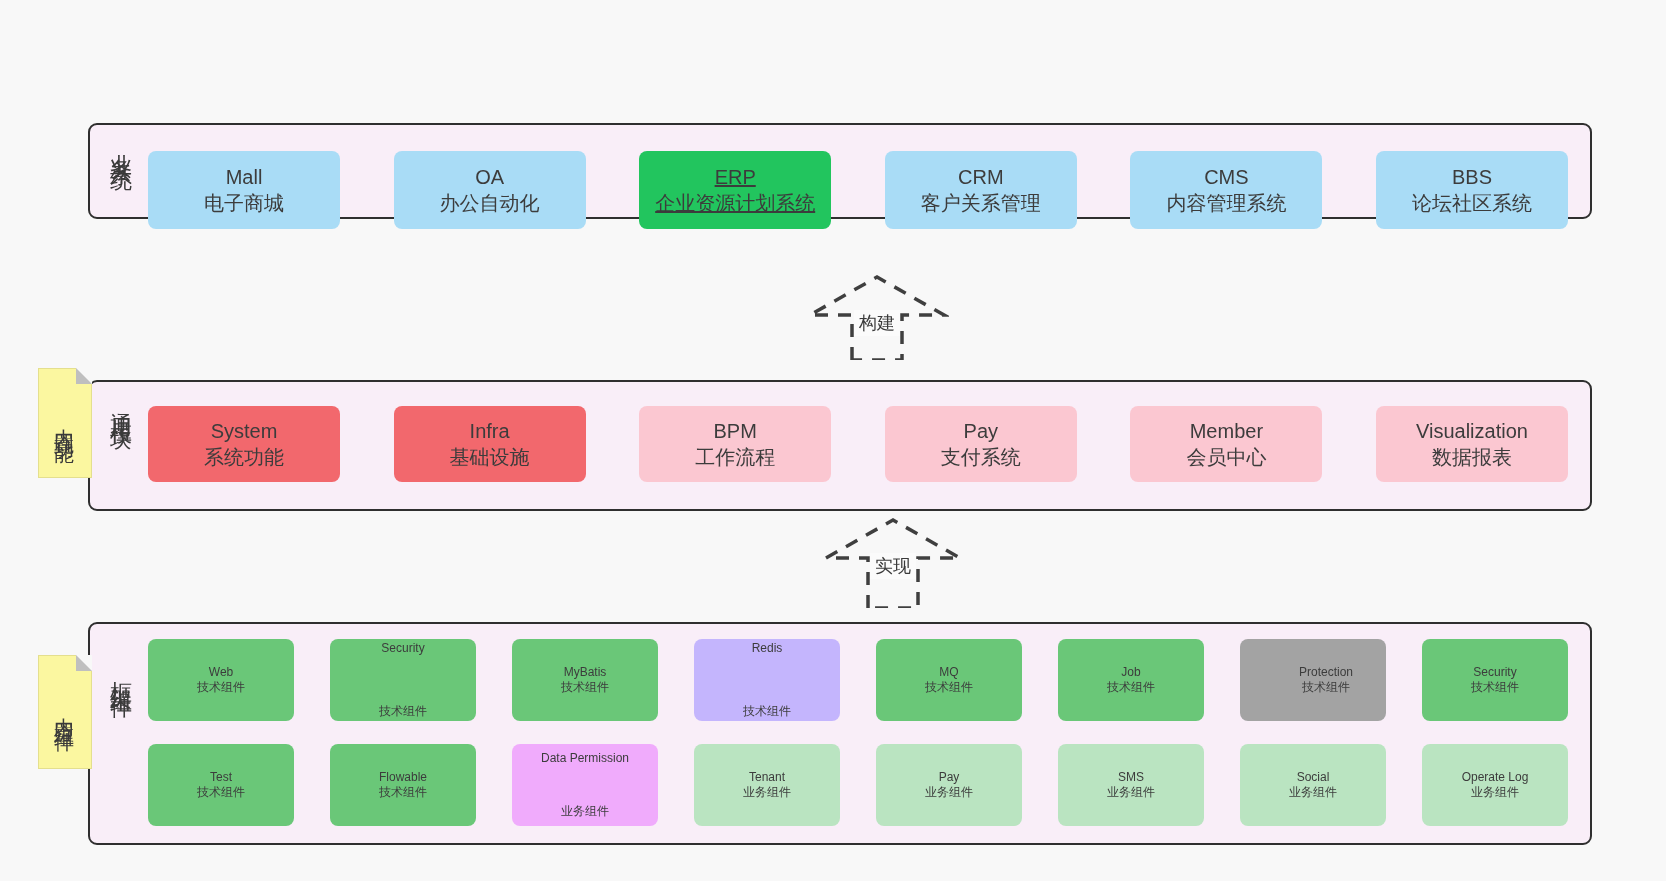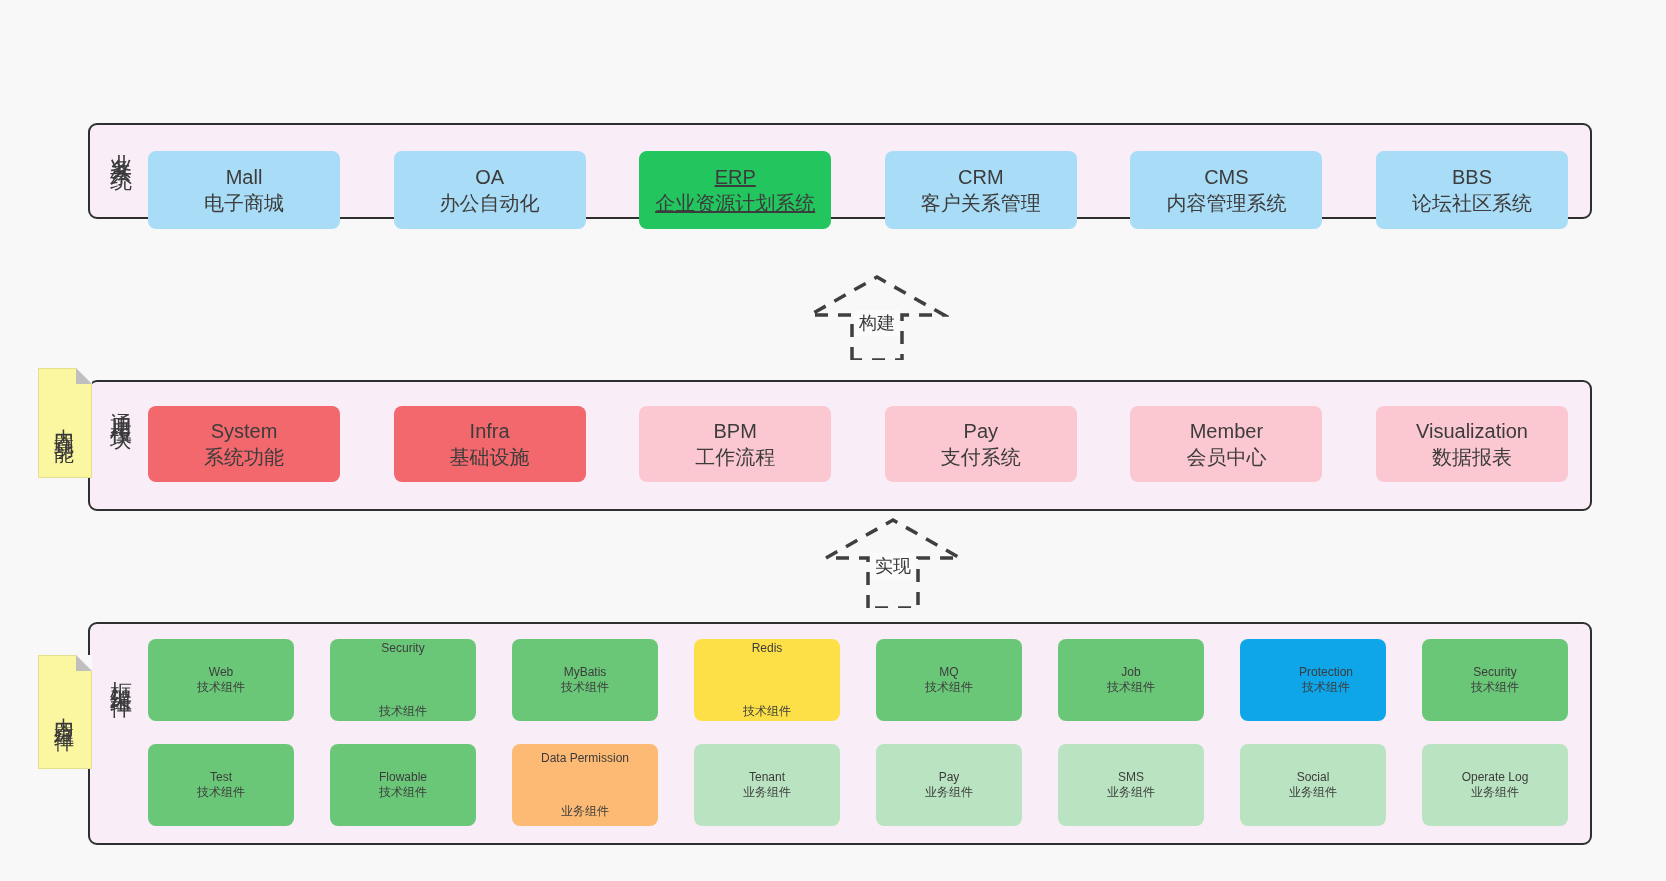--- a/index.html
+++ b/index.html
@@ -182,51 +182,51 @@
             <div class="box-sub">技术组件</div>
           </div>
           <div class="box" style="background: rgb(106, 199, 120); gap: 48px;">
             <div class="box-title">Security</div>
             <div class="box-sub">技术组件</div>
           </div>
           <div class="box" style="background: rgb(106, 199, 120);">
             <div class="box-title">MyBatis</div>
             <div class="box-sub">技术组件</div>
           </div>
-          <div class="box" style="background: #fde047; gap: 48px;">
+          <div class="box" style="background: #c4b5fd; gap: 48px;">
             <div class="box-title">Redis</div>
             <div class="box-sub">技术组件</div>
           </div>
           <div class="box" style="background: rgb(106, 199, 120);">
             <div class="box-title">MQ</div>
             <div class="box-sub">技术组件</div>
           </div>
           <div class="box" style="background: rgb(106, 199, 120);">
             <div class="box-title">Job</div>
             <div class="box-sub">技术组件</div>
           </div>
-          <div class="box" style="background: #0ea5e9; padding-left: 32px;">
+          <div class="box" style="background: #a3a3a3; padding-left: 32px;">
             <div class="box-title">Protection</div>
             <div class="box-sub">技术组件</div>
           </div>
           <div class="box" style="background: rgb(106, 199, 120);">
             <div class="box-title">Security</div>
             <div class="box-sub">技术组件</div>
           </div>
         </div>
       <div class="row r1">
           <div class="box" style="background: rgb(106, 199, 120);">
             <div class="box-title">Test</div>
             <div class="box-sub">技术组件</div>
           </div>
           <div class="box" style="background: rgb(106, 199, 120);">
             <div class="box-title">Flowable</div>
             <div class="box-sub">技术组件</div>
           </div>
-          <div class="box" style="background: #fdba74; gap: 38px;">
+          <div class="box" style="background: #f0abfc; gap: 38px;">
             <div class="box-title">Data Permission</div>
             <div class="box-sub">业务组件</div>
           </div>
           <div class="box" style="background: rgb(186, 228, 193);">
             <div class="box-title">Tenant</div>
             <div class="box-sub">业务组件</div>
           </div>
           <div class="box" style="background: rgb(186, 228, 193);">
             <div class="box-title">Pay</div>
             <div class="box-sub">业务组件</div>

